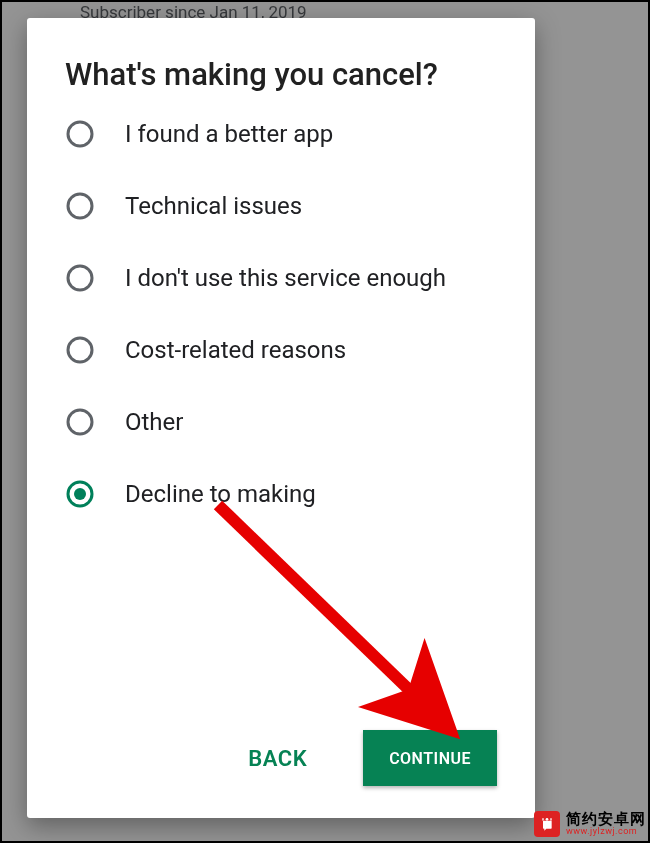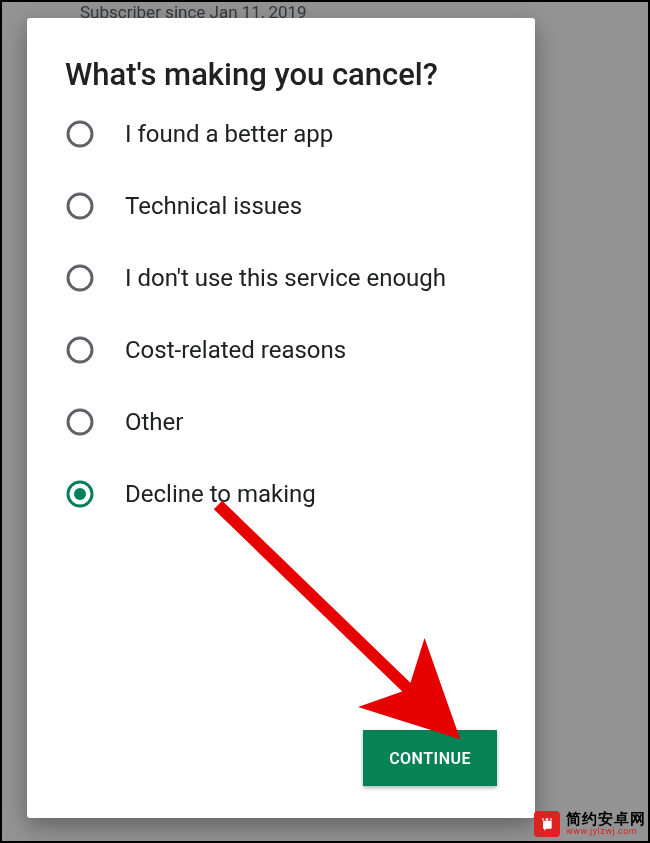--- a/index.html
+++ b/index.html
@@ -224,20 +224,21 @@
       <svg class="radio" viewBox="0 0 30 30">
         <circle class="radio-outer selected" cx="15" cy="15" r="12"></circle>
         <circle class="radio-inner" cx="15" cy="15" r="6"></circle>
       </svg>
       <span class="option-label">Decline to making</span>
     </div>
 
   </div>
 
   <div class="button-row">
+    <button class="back-btn">BACK</button>
     <button class="continue-btn">CONTINUE</button>
   </div>
 </div>
 
 <svg class="arrow-annotation" width="300" height="300" viewBox="0 0 300 300">
   <defs>
     <marker id="ah" markerWidth="8" markerHeight="8" refX="4.5" refY="4" orient="auto" markerUnits="strokeWidth">
       <polygon points="0,0 8,4 0,8 2,4" fill="#e60000"></polygon>
     </marker>
   </defs>

